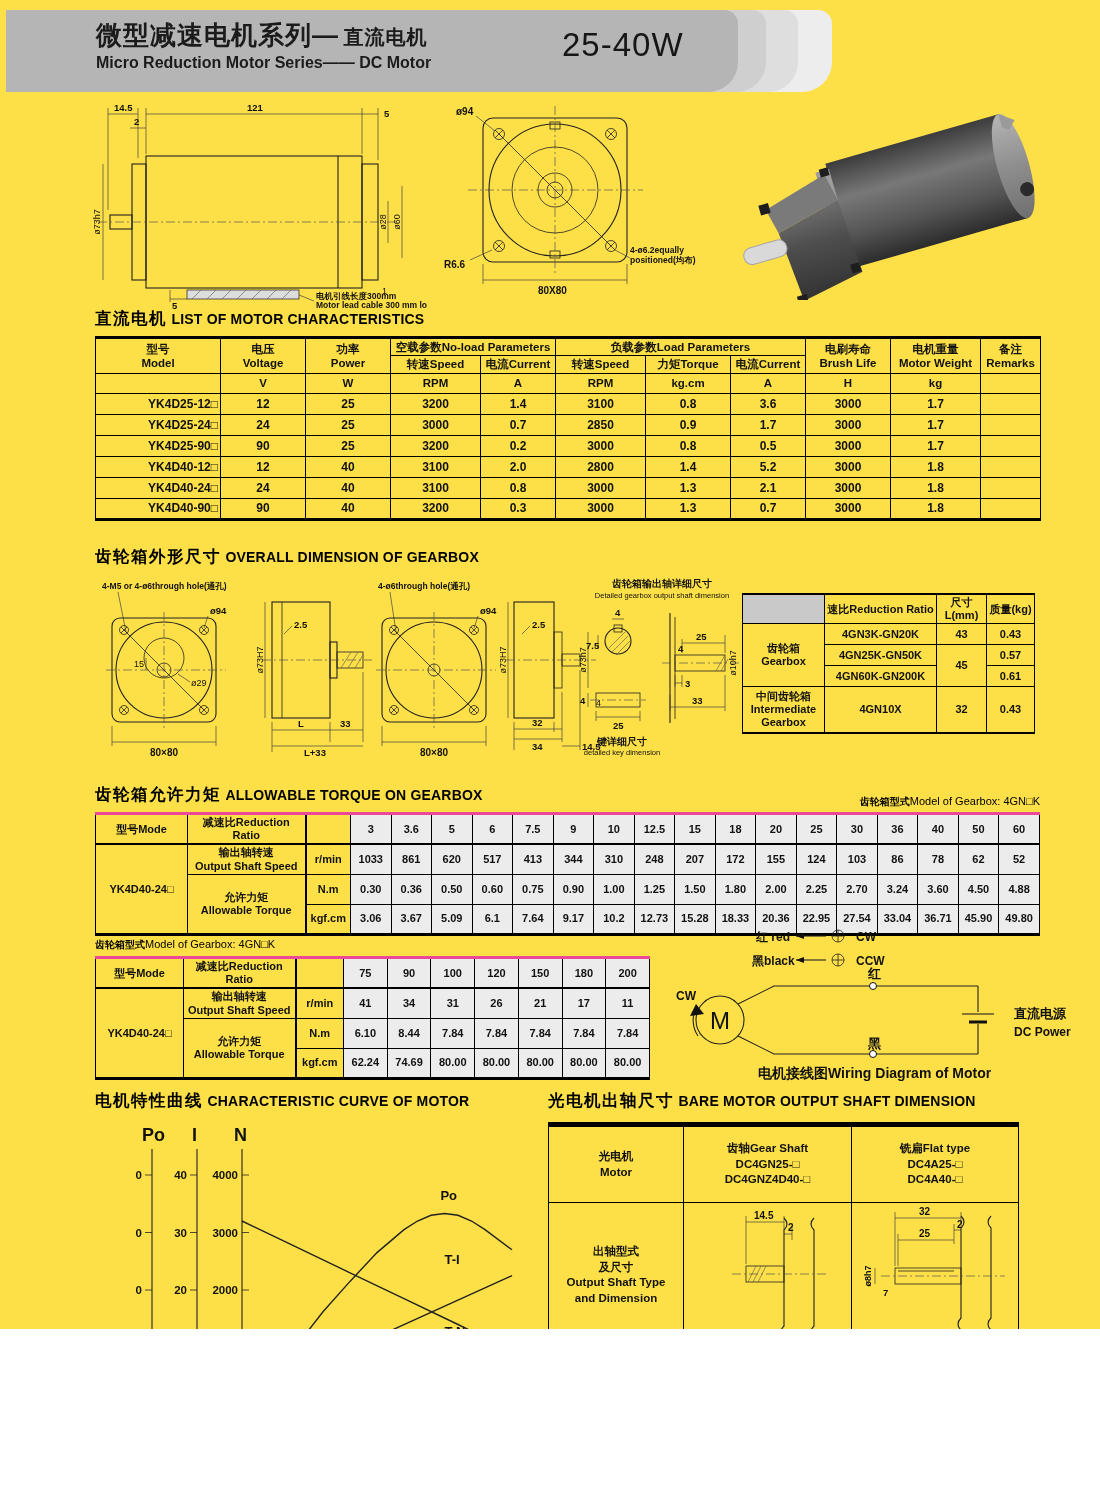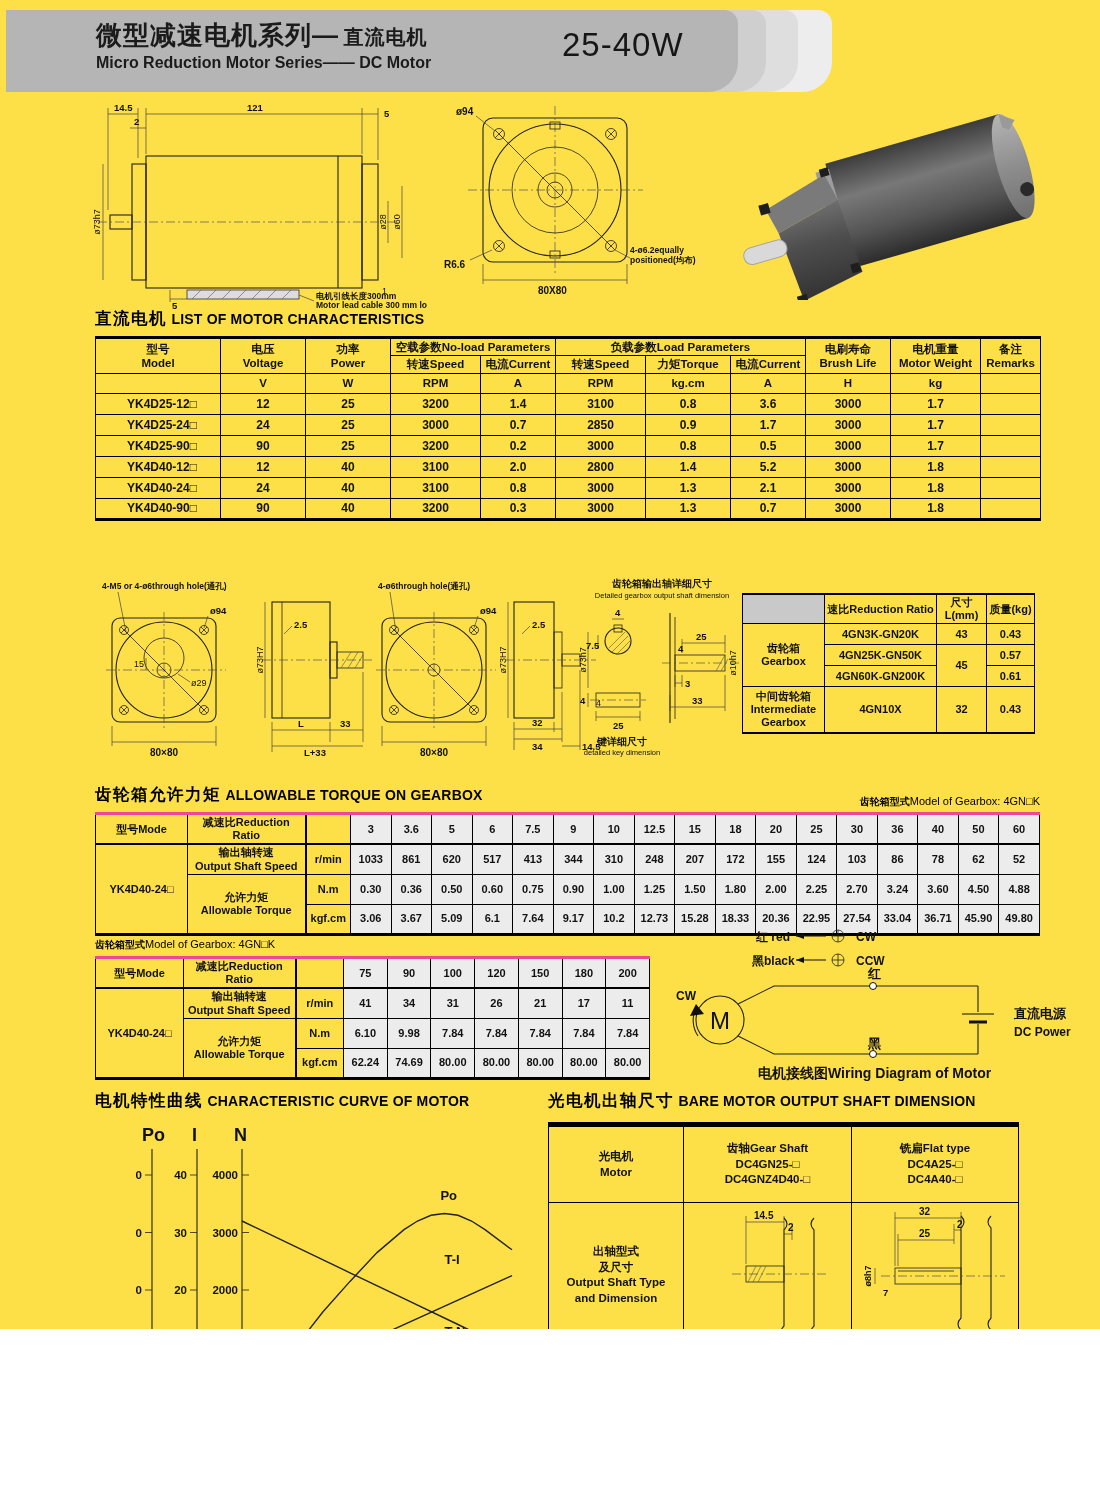--- a/index.html
+++ b/index.html
@@ -19,21 +19,21 @@
 .sec-title{position:absolute;font-weight:bold;color:#000;white-space:nowrap}
 .sec-title .zh{font-size:16.5px;letter-spacing:1.5px}
 .sec-title .en{font-size:14px;letter-spacing:.2px}
 .mog{position:absolute;font-size:11px;white-space:nowrap;color:#000}
 .mog b{font-size:10px}
 table{border-collapse:collapse;table-layout:fixed;color:#111;font-weight:bold}
 th,td{border:1px solid #000;text-align:center;vertical-align:middle;padding:1px 2px;overflow:hidden}
 .motor-table{position:absolute;left:95px;top:336px;width:945px;border-top:3px solid #000;border-bottom:3px solid #000}
 .motor-table th{font-size:11.5px;line-height:1.25}
 .motor-table td{font-size:12px;height:21px}
-.motor-table tbody td:first-child{text-align:center;padding-left:10px}
+.motor-table tbody td:first-child{text-align:right;padding-left:10px}
 .motor-table tr.units td{height:20px;font-size:11.5px}
 .tq{border-top:3px solid #ec4899;border-bottom:3px solid #000;position:absolute}
 .tq th,.tq td{font-size:11px;line-height:1.2}
 .tq .num{background:#ececec;font-size:11px}
 .tq tr.hdr th{height:28px;border-bottom:2px solid #000}
 .tq td{height:30px}
 .tq .unitc{border-left:2px solid #000}
 #tq1{left:95px;top:812px;width:945px}
 #tq2{left:95px;top:956px;width:555px}
 .gbt{position:absolute;left:742px;top:593px;width:292px;border-top:2px solid #000;border-bottom:2px solid #000}
@@ -322,20 +322,24 @@
           <td>3000</td>
           <td>1.3</td>
           <td>0.7</td>
           <td>3000</td>
           <td>1.8</td>
           <td></td>
         </tr>
       </tbody>
   </table>
 
+  <div class="sec-title" style="left:95px;top:546px">
+    <span class="zh">齿轮箱外形尺寸</span>
+    <span class="en">OVERALL DIMENSION OF GEARBOX</span>
+  </div>
 
   <svg style="left:98px;top:578px" width="158" height="182" viewBox="0 0 158 182">
     <text class="nt" x="4" y="11">4-M5 or 4-ø6through hole(通孔)</text>
     <line class="dl" x1="20" y1="14" x2="28" y2="54"></line>
     <rect class="ln" x="14" y="40" width="104" height="104" rx="8"></rect>
     <circle class="ln" cx="66" cy="92" r="48"></circle>
     <circle class="lnt" cx="66" cy="80" r="20"></circle>
     <circle class="lnt" cx="66" cy="92" r="7"></circle>
     <line class="cl" x1="8" y1="92" x2="128" y2="92"></line>
       <line class="cl" x1="66" y1="34" x2="66" y2="152"></line>
@@ -669,21 +673,21 @@
           <td class="num">26</td>
           <td class="num">21</td>
           <td class="num">17</td>
           <td class="num">11</td>
         </tr>
     <tr>
       <td rowspan="2"><span>允许力矩</span><br><span>Allowable Torque</span></td>
       <td class="unitc">N.m</td>
 
     <td class="num">6.10</td>
-          <td class="num">9.98</td>
+          <td class="num">8.44</td>
           <td class="num">7.84</td>
           <td class="num">7.84</td>
           <td class="num">7.84</td>
           <td class="num">7.84</td>
           <td class="num">7.84</td>
         </tr>
     <tr>
       <td class="unitc">kgf.cm</td>
 
     <td class="num">62.24</td>

